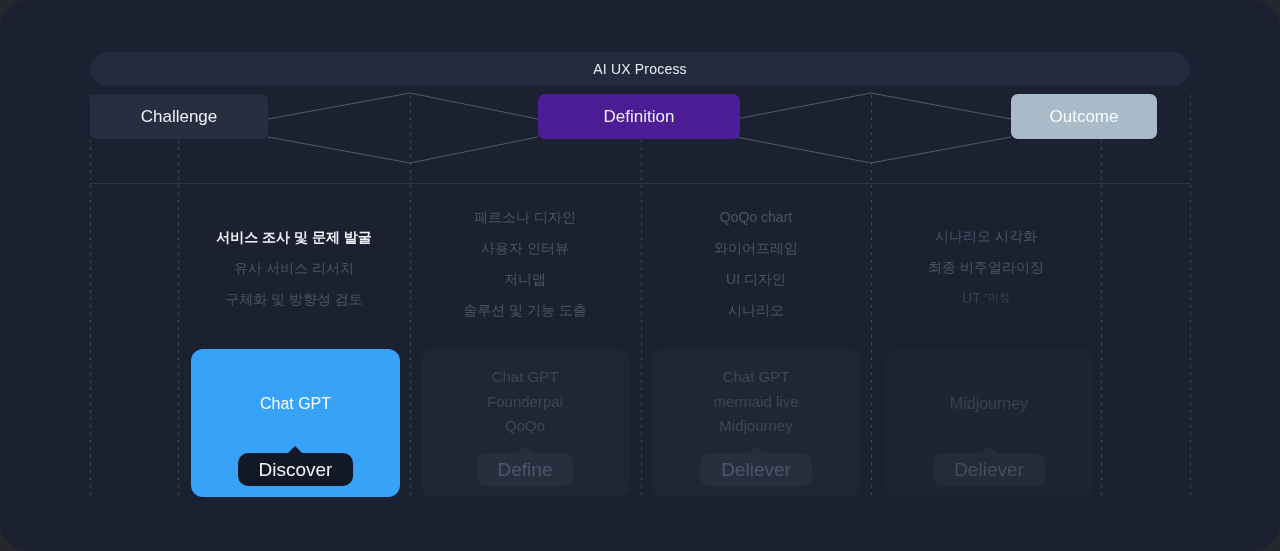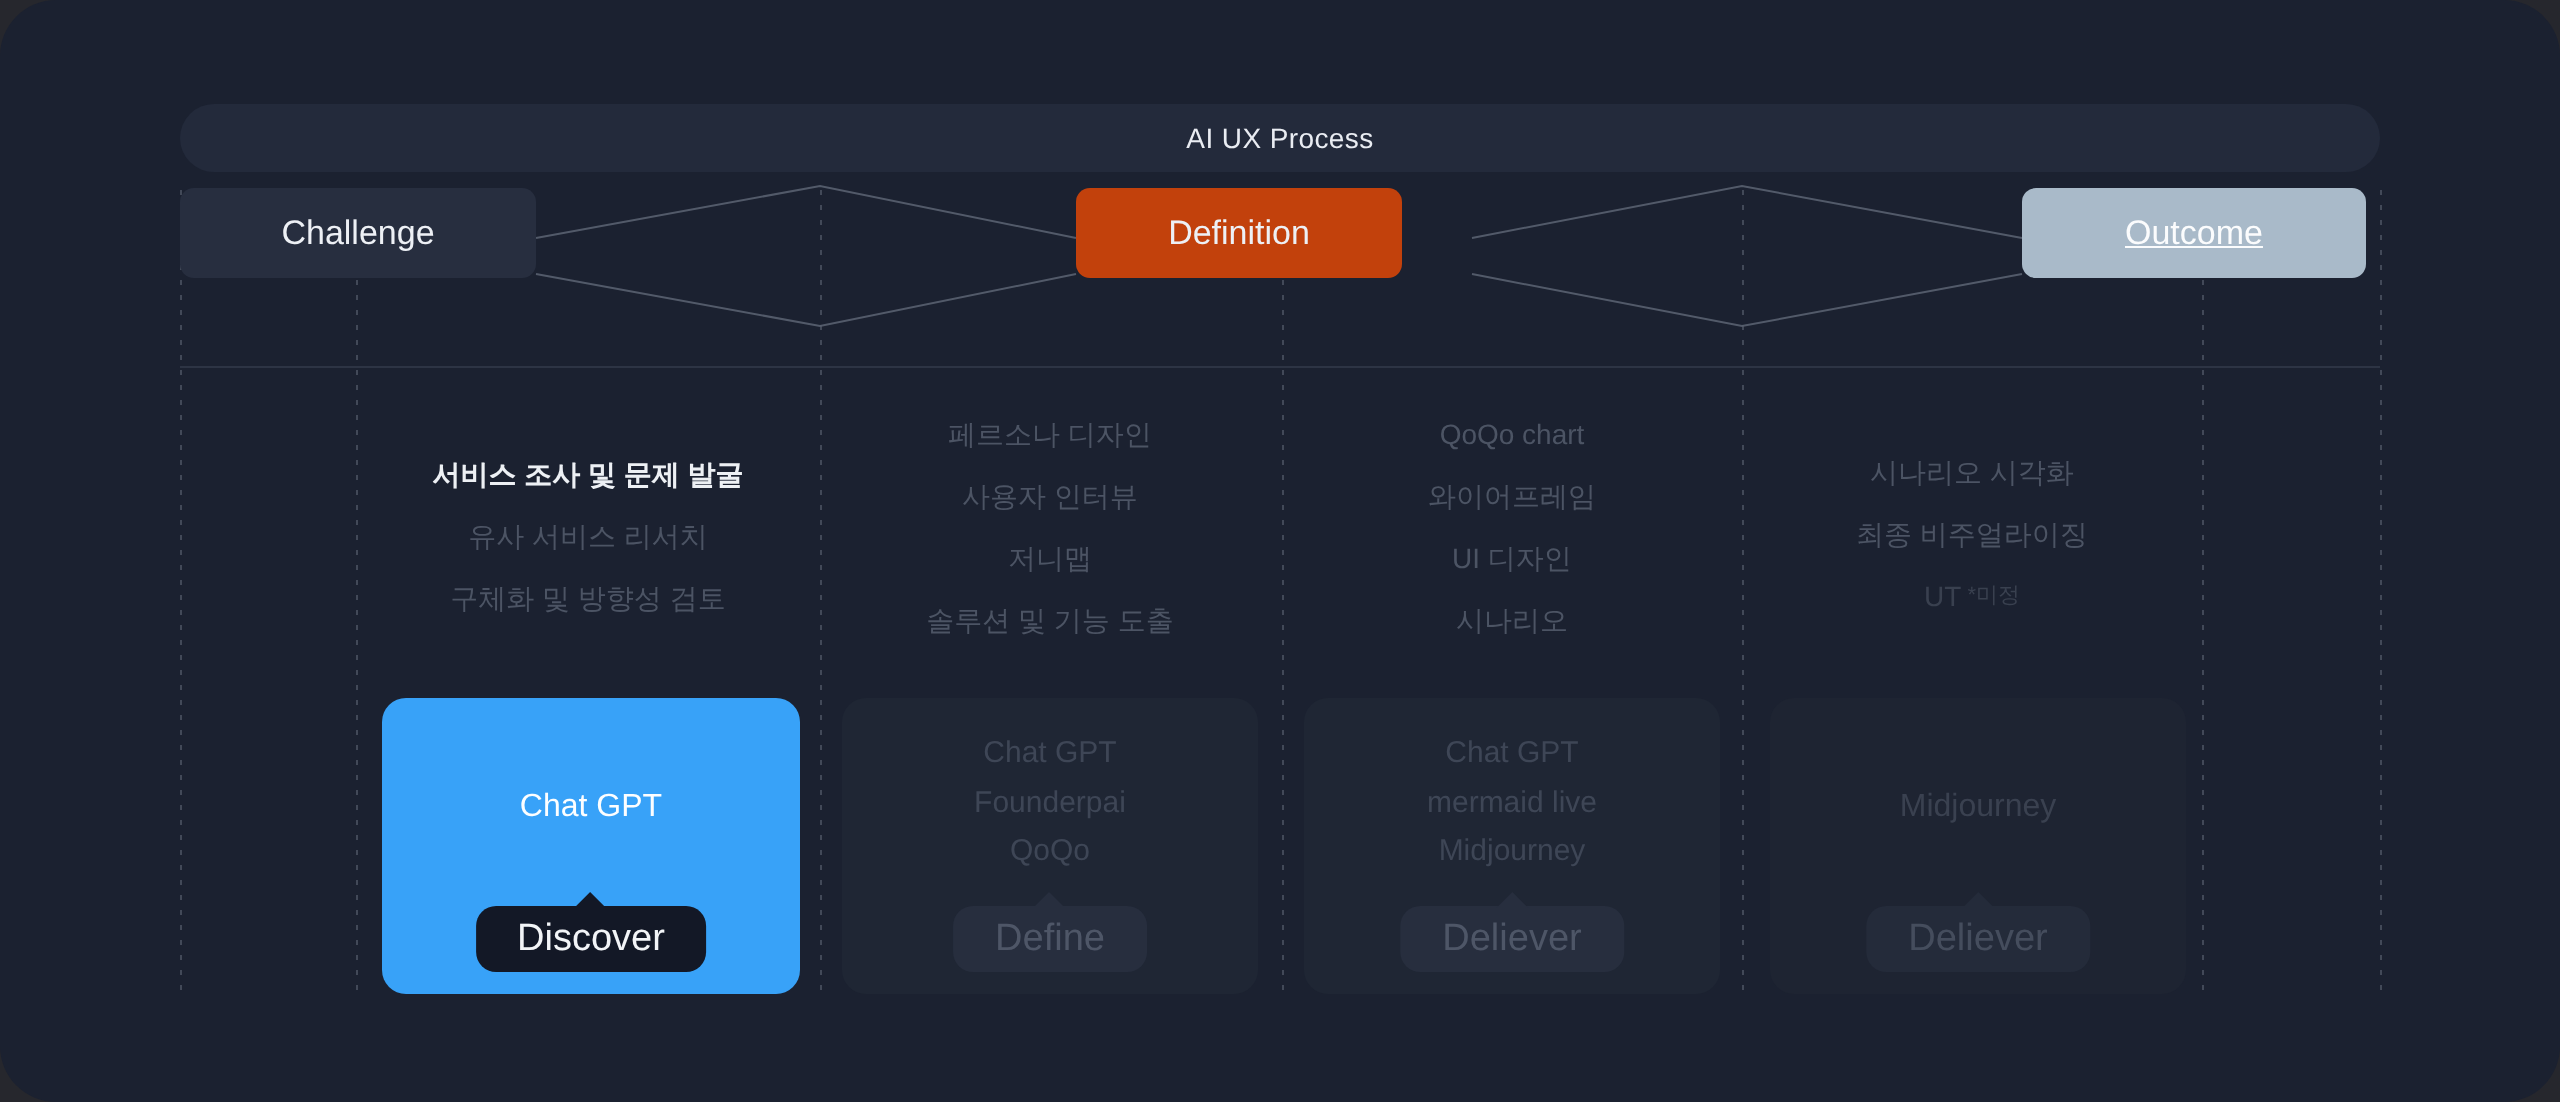--- a/index.html
+++ b/index.html
@@ -7,22 +7,22 @@
   .panel{position:absolute;inset:0;background:#1b2130;border-radius:28px;}
   .lines-svg{position:absolute;left:0;top:0;width:1280px;height:551px;}
 
   .title-bar{position:absolute;left:90px;top:52px;width:1100px;height:34px;
     background:#232a3b;border-radius:17px;display:flex;align-items:center;justify-content:center;}
   .title-bar span{color:#e9ecf2;font-size:14px;letter-spacing:.2px;}
 
   .stage-box{position:absolute;top:94px;height:45px;border-radius:7px;
     display:flex;align-items:center;justify-content:center;font-size:17px;color:#edf0f5;}
   .stage-challenge{left:90px;width:178px;background:#272e3f;}
-  .stage-definition{left:538px;width:163px;background:#c2410c;text-align:center;}
-  .stage-outcome{left:1011px;width:172px;background:#a9bac9;color:#fbfcfd;text-decoration:underline;}
+  .stage-definition{left:538px;width:202px;background:#4c1d95;text-align:center;}
+  .stage-outcome{left:1011px;width:146px;background:#a9bac9;color:#fbfcfd;}
 
   .col{position:absolute;width:230px;text-align:center;}
   .col-1{left:179px;top:226px;}
   .col-2{left:410px;top:206px;}
   .col-3{left:641px;top:206px;}
   .col-4{left:871px;top:225px;}
   .col .item{line-height:22px;margin-bottom:9px;font-size:14px;color:#4c5464;}
   .col .item.active{color:#edf0f4;font-weight:700;}
   .col .item.dim{color:#39404f;}
   .col .item .note{font-size:11px;position:relative;top:-2px;margin-left:3px;text-align:right;}

